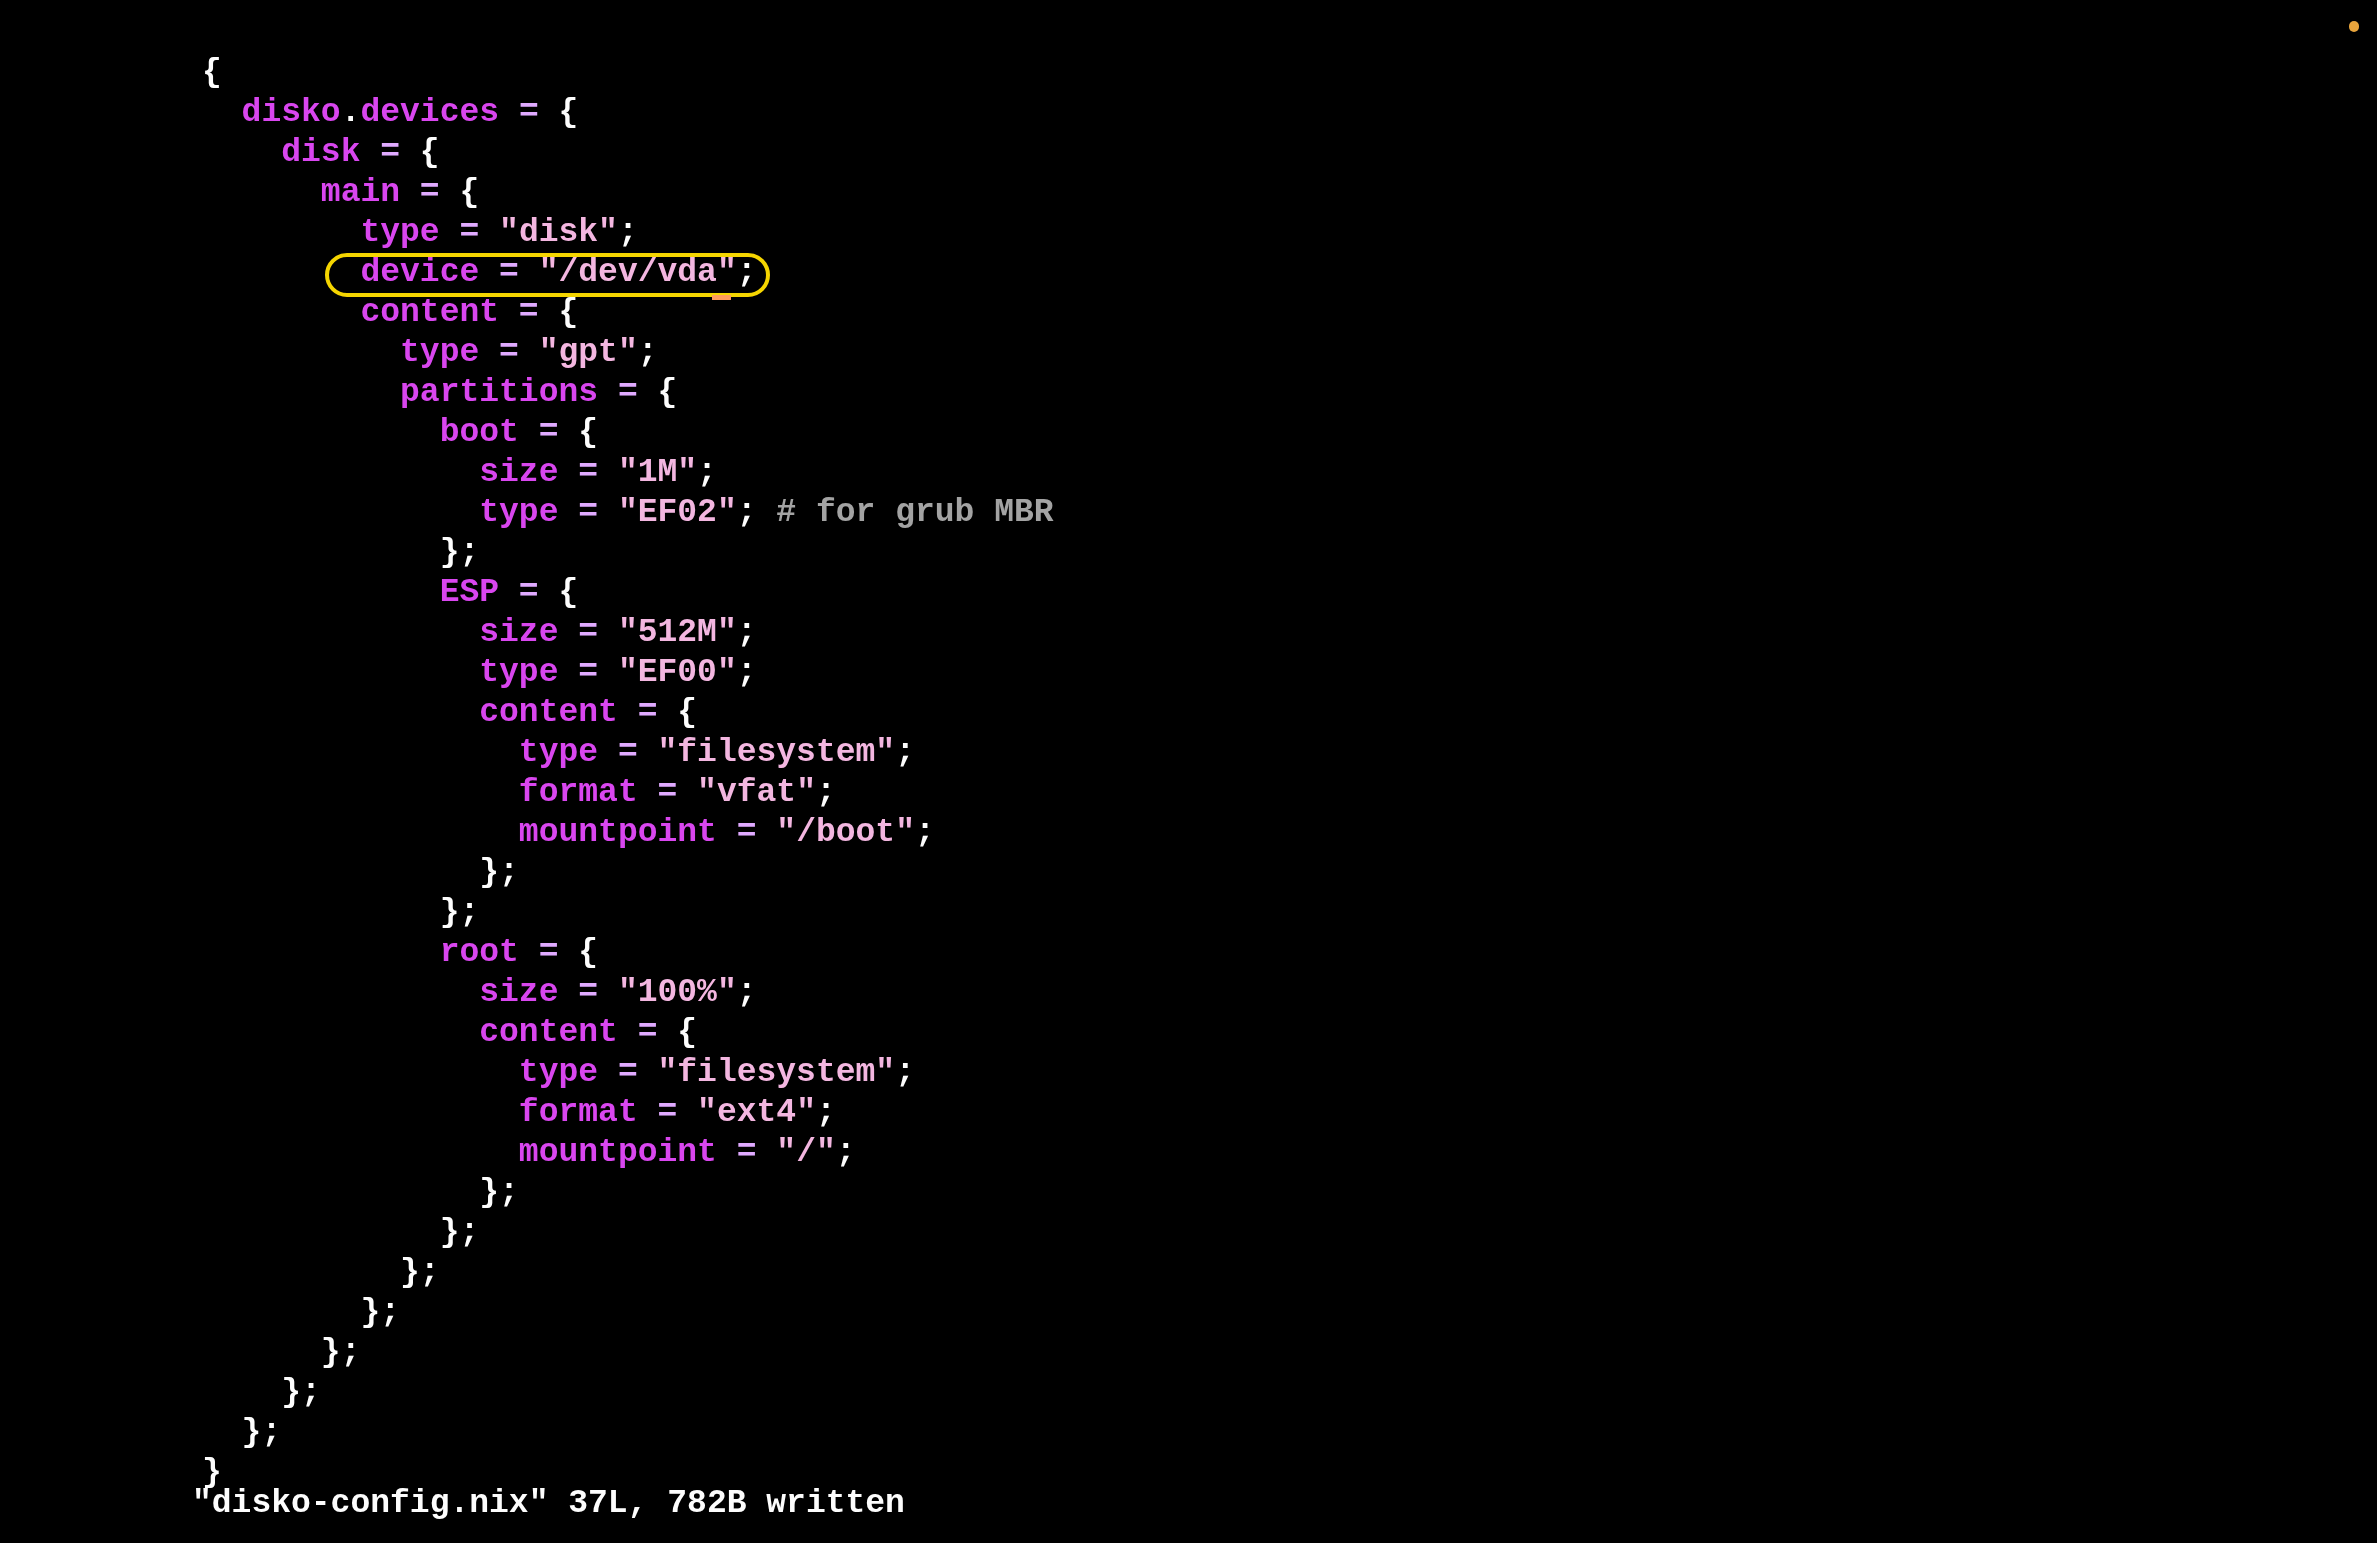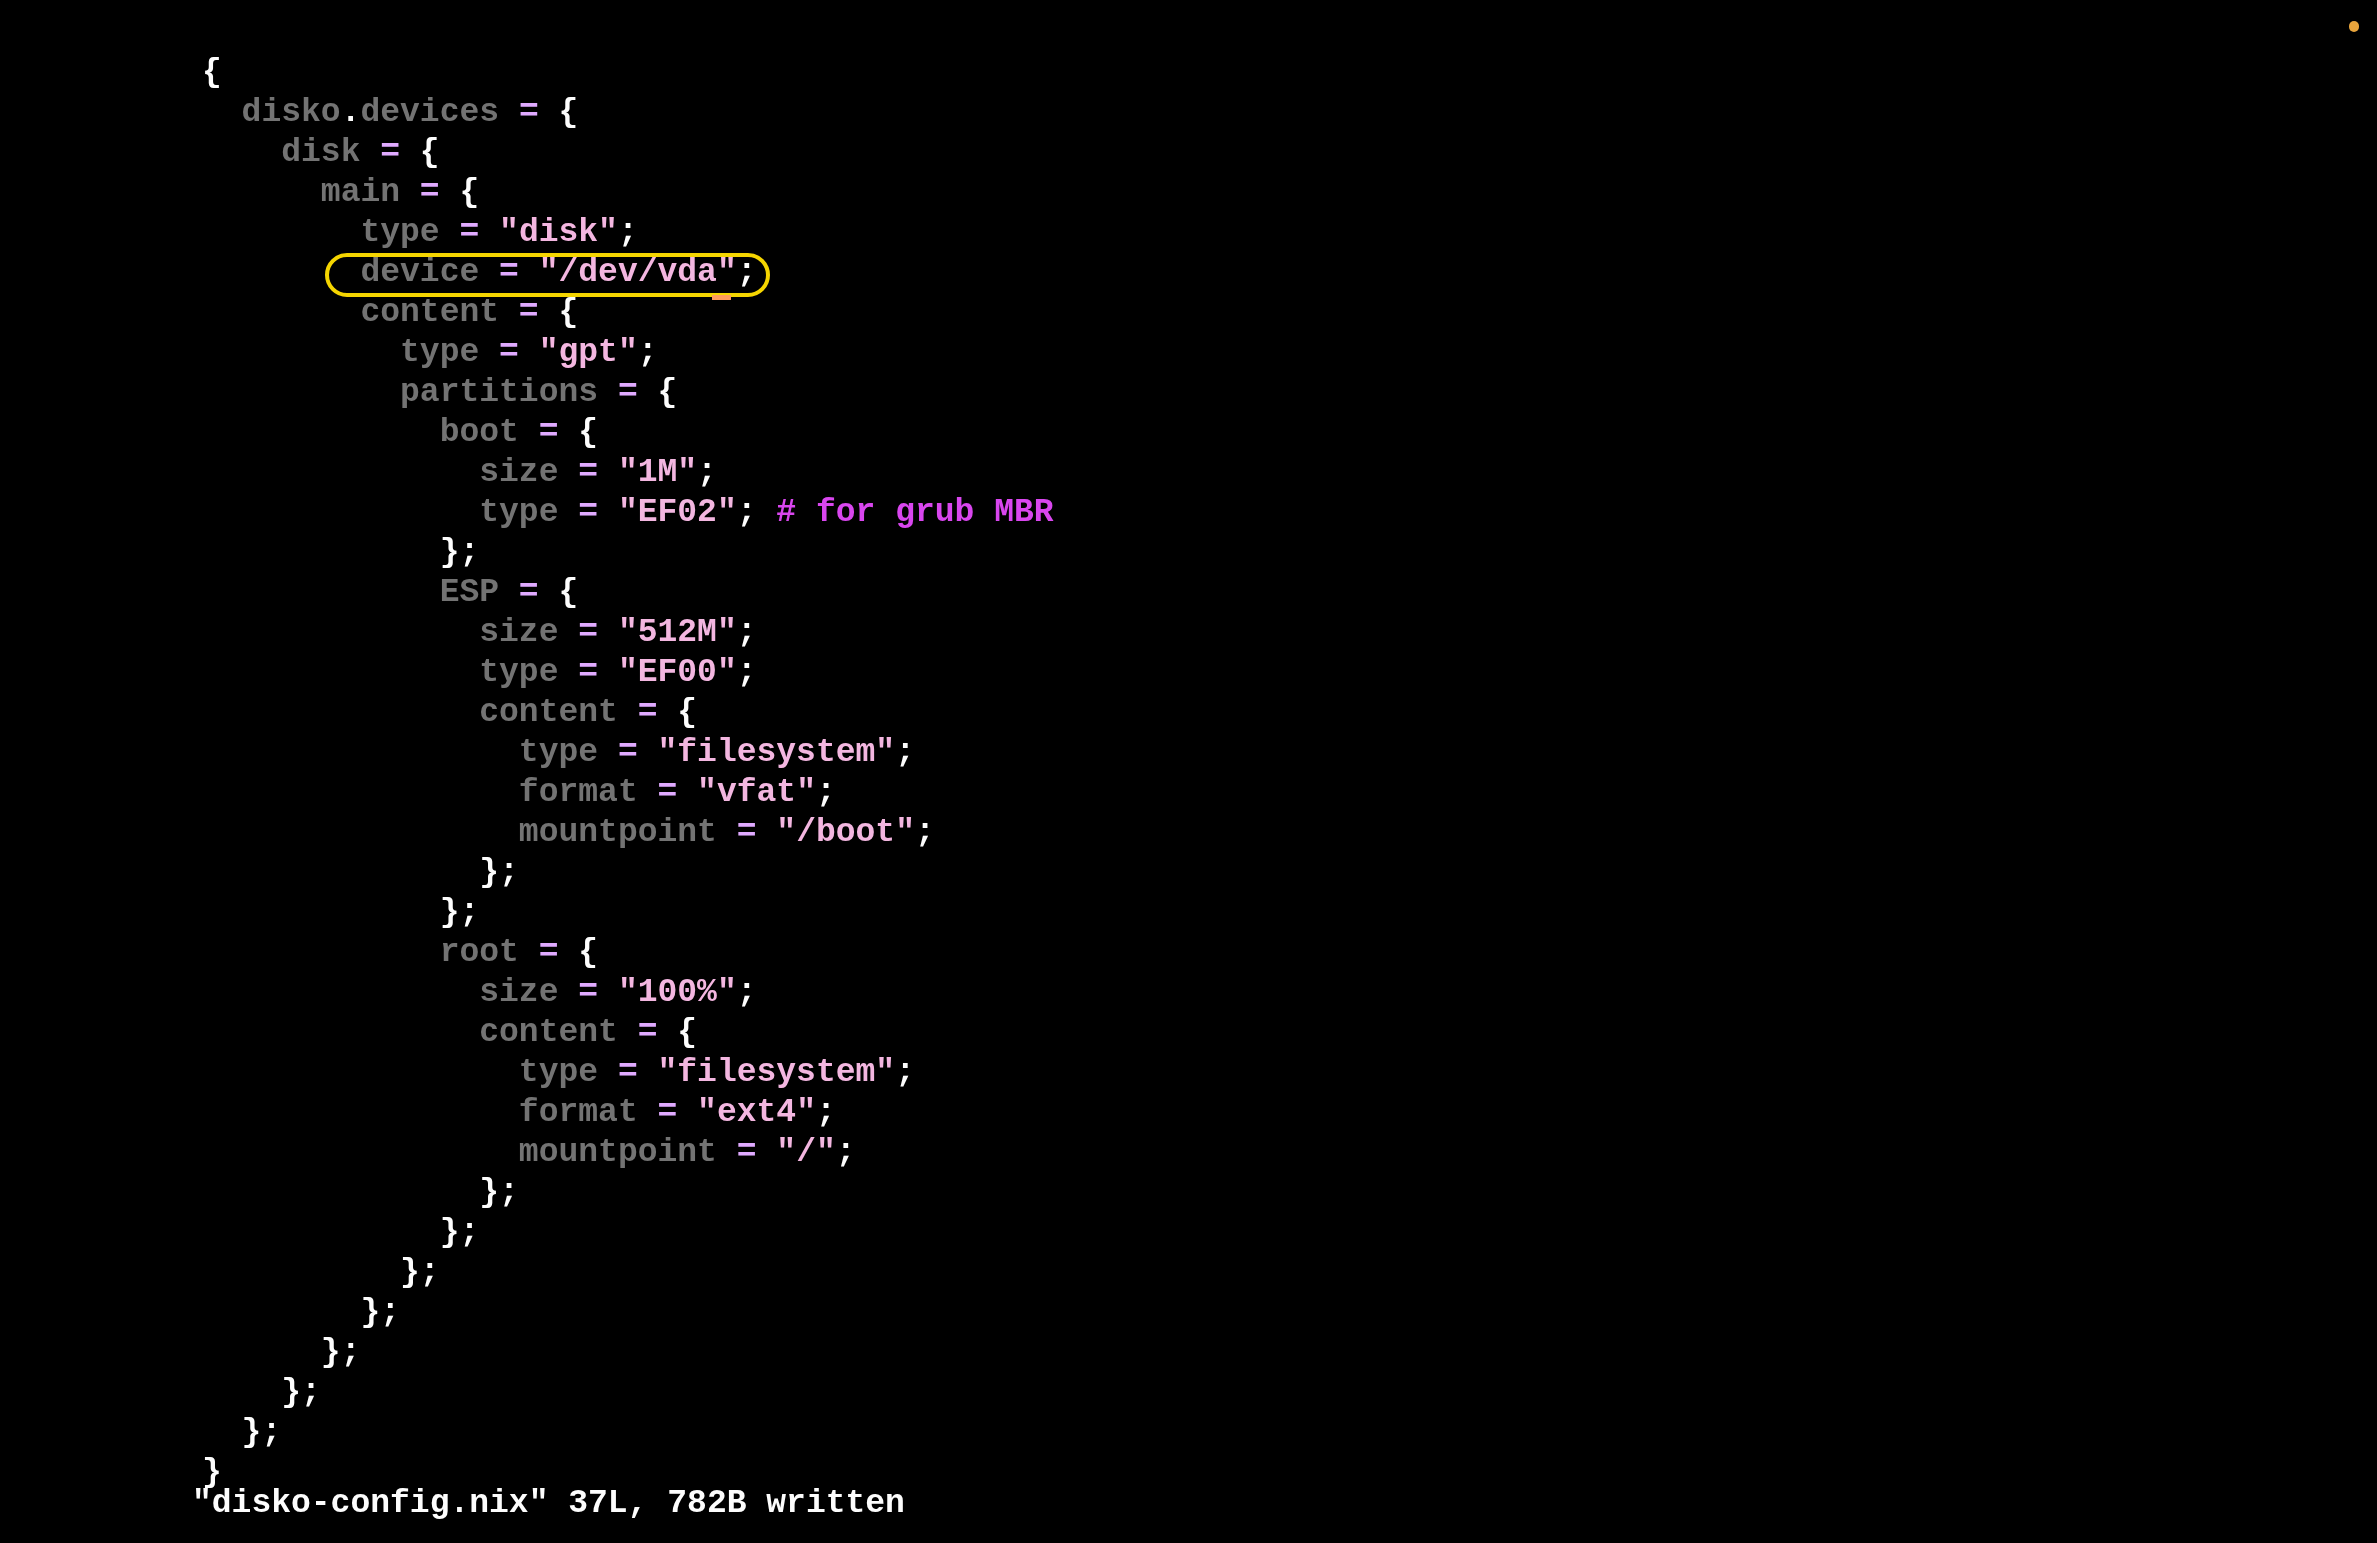--- a/index.html
+++ b/index.html
@@ -22,24 +22,24 @@
     font-weight: bold;
     color: #d0d0d0;
     white-space: pre;
   }
   .line {
     display: block;
     min-height: 40px;
     padding-left: 202px;
   }
   .punct   { color: #fdfdfd; }
-  .ident   { color: #737373; }
+  .ident   { color: #d946ef; }
   .eq      { color: #e0aaff; }
   .string  { color: #f3b6e0; }
-  .comment { color: #d946ef; }
+  .comment { color: #a3a3a3; }
   #status-line {
     position: absolute;
     left: 0;
     bottom: 21px;
     padding-left: 192px;
     font-family: "Courier New", monospace;
     font-size: 33px;
     font-weight: bold;
     color: #fdfdfd;
     white-space: pre;

